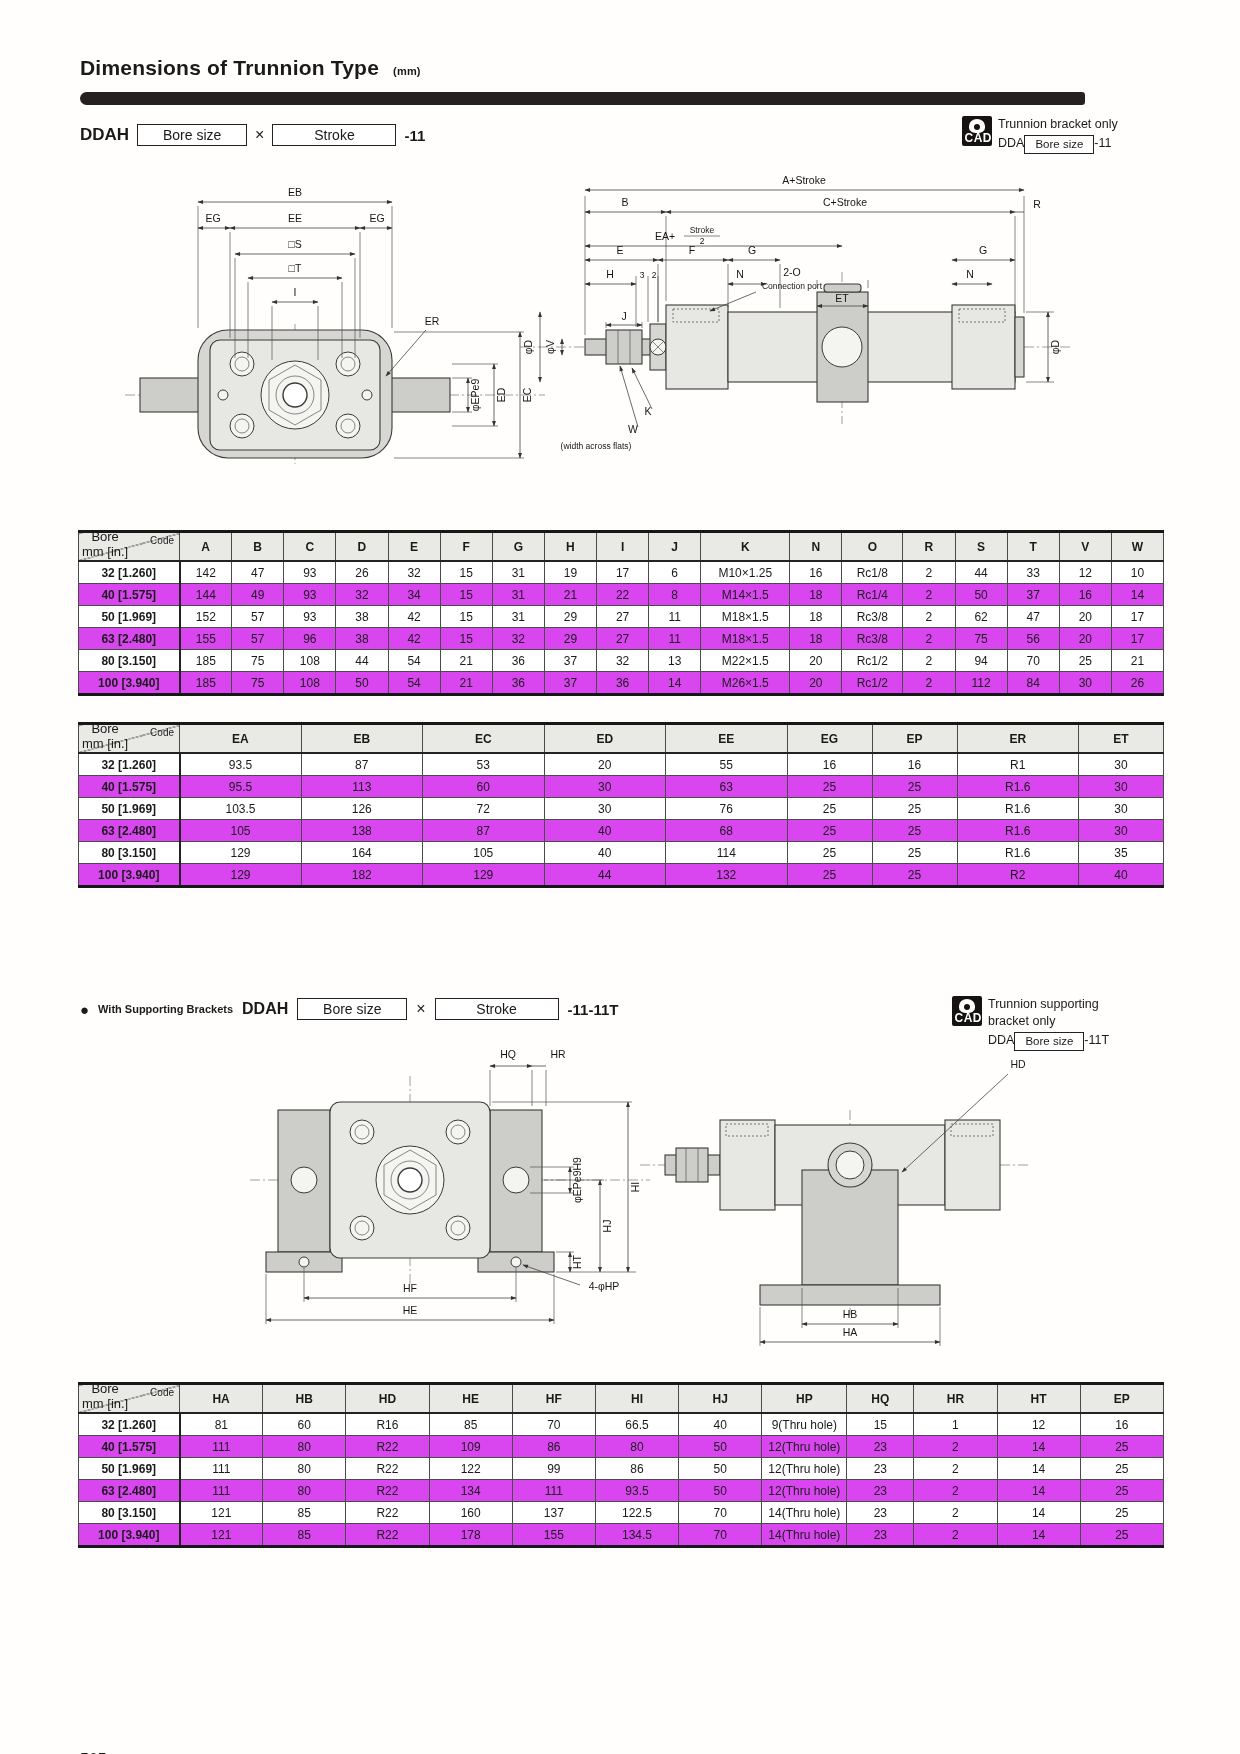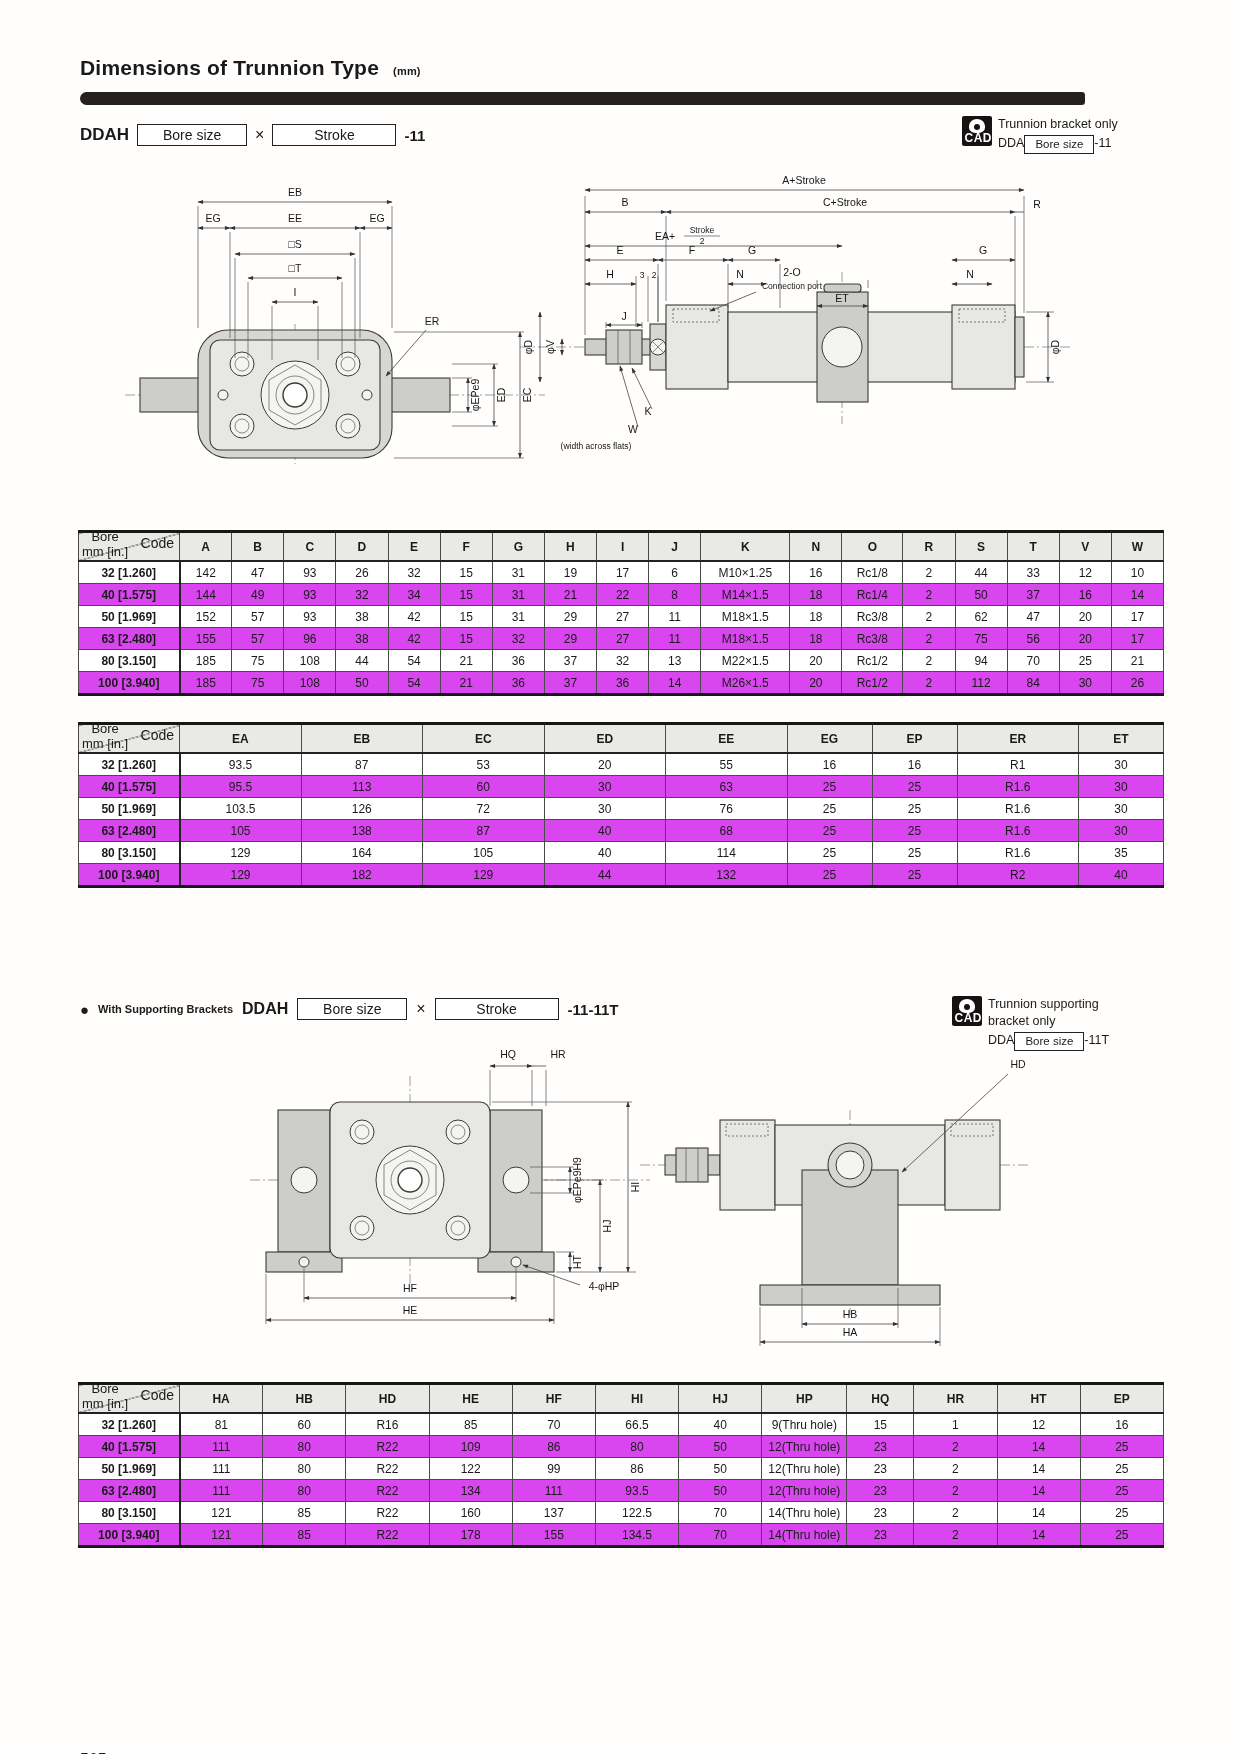--- a/index.html
+++ b/index.html
@@ -28,21 +28,21 @@
   .sec2{position:absolute;left:80px;top:998px;display:flex;align-items:center;gap:9px;}
   .sec2 .bullet{font-size:15px;} .sec2 .headtxt{font-size:11px;font-weight:bold;} .sec2 .mseries{font-size:16px;font-weight:bold;}
   
   table.dim{position:absolute;left:78px;border-collapse:collapse;width:1086px;table-layout:fixed;font-size:12px;border-top:3px solid #171717;border-bottom:3px solid #171717;border-left:1px solid #333;border-right:1px solid #333;background:#fff;}
   table.dim th,table.dim td{border:1px solid #4a4a4a;text-align:center;padding:0 1px;height:21px;font-weight:normal;}
   table.dim thead th{background:#e9e9e5;font-weight:bold;border-bottom:2px solid #222;height:27px;}
   table.dim tbody th.rowhead{font-weight:bold;border-right:2px solid #222;}
   table.dim tr.alt{background:#d946ef;}
   table.dim th.corner{position:relative;background:
      linear-gradient(to bottom right,rgba(0,0,0,0) 49.3%,#555 49.3%,#555 50.7%,rgba(0,0,0,0) 50.7%),#e9e9e5;padding:0;}
-  .c-code{position:absolute;top:2px;right:5px;font-size:14px;font-weight:normal;}
+  .c-code{position:absolute;top:2px;right:5px;font-size:10px;font-weight:normal;}
   .c-bore{position:absolute;bottom:1px;left:3px;font-size:13px;font-weight:normal;text-align:center;white-space:pre-line;line-height:1.1;}
   #t1{top:530px;} #t2{top:722px;} #t3{top:1382px;}
   #t1 th:nth-child(1){width:100px;} #t1 th:nth-child(12){width:86px;} #t1 th:nth-child(14){width:58px;}
   #t2 th:nth-child(1){width:100px;} #t2 th:nth-child(7),#t2 th:nth-child(8),#t2 th:nth-child(10){width:82px;}
   #t3 th:nth-child(1){width:100px;} #t3 th:nth-child(9){width:82px;} #t3 th:nth-child(10){width:64px;}
   
   svg.dwg{position:absolute;left:80px;}
   #dwg-top{top:172px;} #dwg-bottom{top:1040px;}
   .ol{fill:#e7e7e3;stroke:#3a3a3a;stroke-width:1.1;}
   .ol2{fill:#d6d6d2;stroke:#3a3a3a;stroke-width:1.1;}

